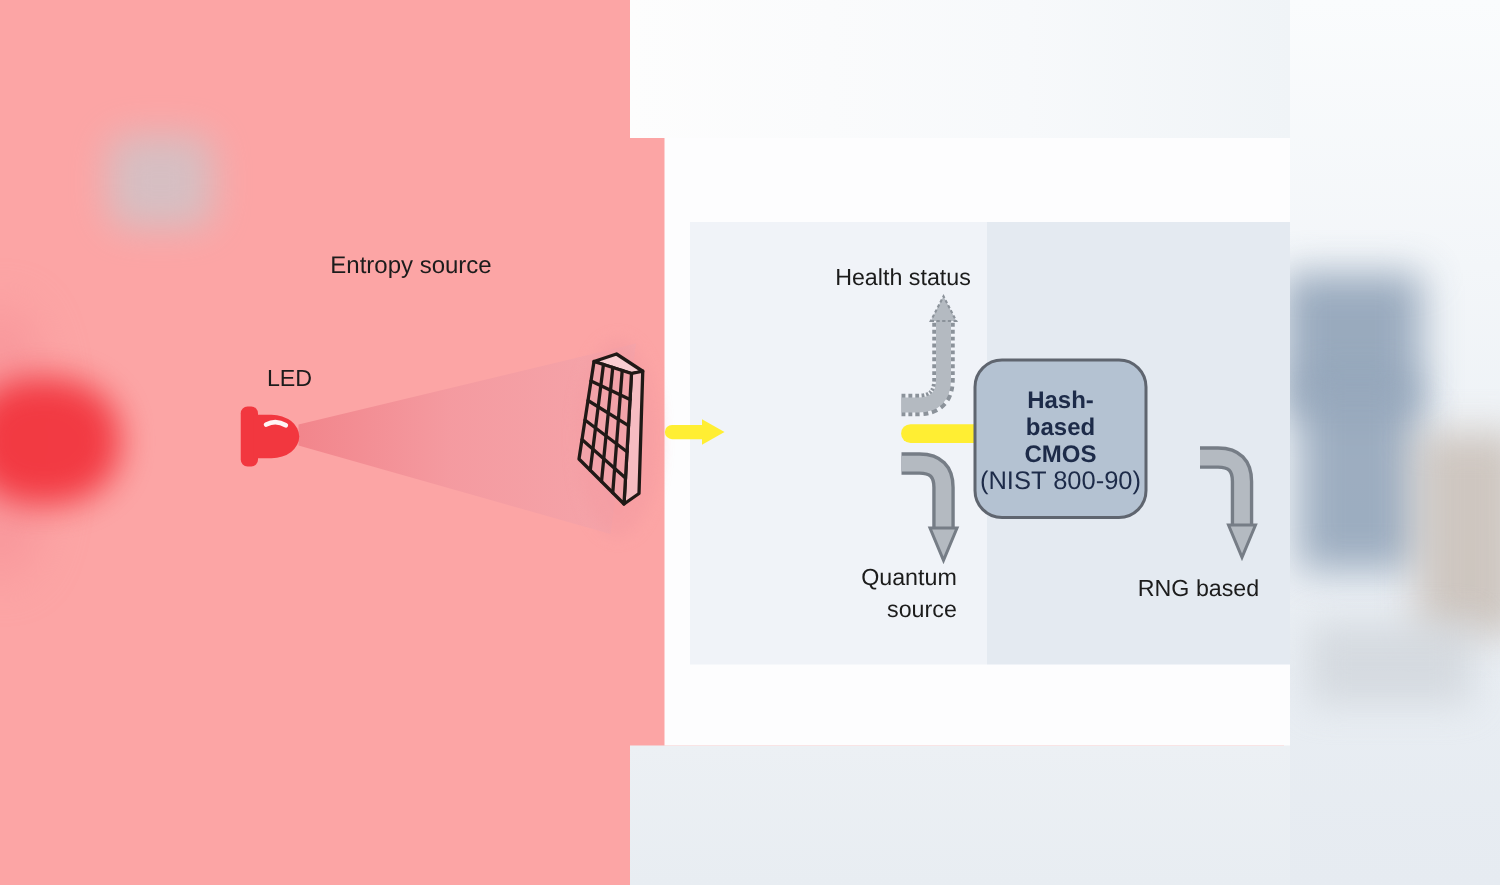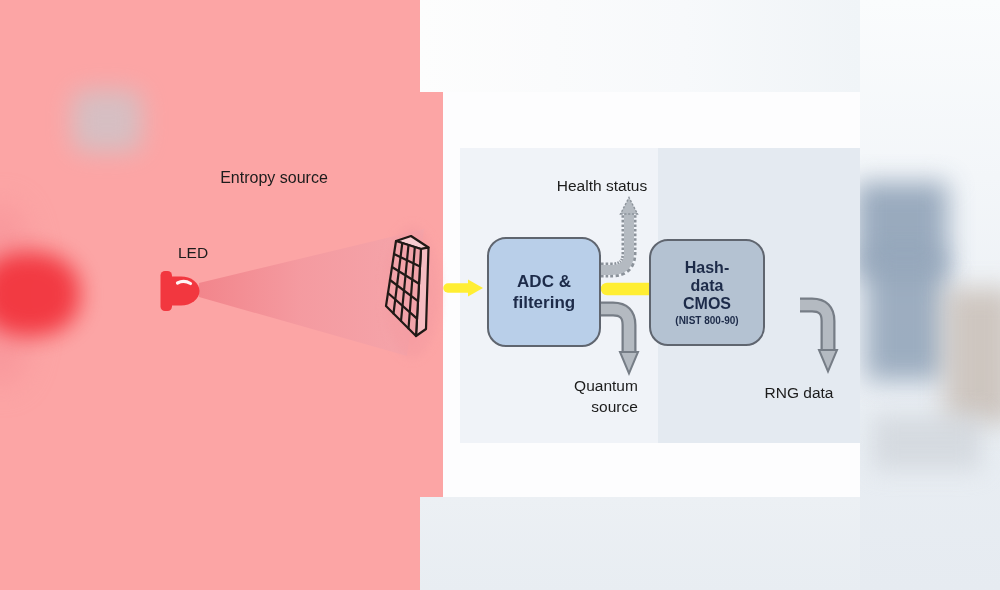--- a/index.html
+++ b/index.html
@@ -67,21 +67,21 @@
   .adc-box{
     left:487px; top:237px; width:110px; height:106px;
     background:var(--c-adc-fill,#b9cfe9); border:2px solid var(--c-adc-border,#5f656f);
     font-size:17px; line-height:21px;
   }
   .drbg-box{
     left:649px; top:239px; width:112px; height:103px;
     background:var(--c-drbg-fill,#b4c2d2); border:2px solid var(--c-drbg-border,#5f656f);
     font-size:16px; line-height:18px;
   }
-  .drbg-note{font-size:10px; line-height:13px; margin-top:1px; font-weight:bold;}
+  .drbg-note{font-size:17px; line-height:13px; margin-top:1px; font-weight:normal;}
 </style>
 </head>
 <body>
 
 <div class="scene">
 
   <div class="abs bg-right"></div>
   <div class="abs bg-top-strip"></div>
   <div class="abs bg-bottom-strip"></div>
   <div class="abs blob blob-gray-topleft"></div>
@@ -161,27 +161,23 @@
   <div class="lbl lbl-led centered">LED</div>
 
 
   <div class="lbl lbl-health centered">Health status</div>
 
   <div class="lbl lbl-quantum centered">
     <span style="display:block">Quantum</span>
     <span style="display:block">source</span>
   </div>
 
-  <div class="lbl lbl-rng centered">RNG data</div>
+  <div class="lbl lbl-rng centered">RNG based</div>
 
-  <div class="box adc-box">
-    <span>ADC &amp;</span>
-    <span>filtering</span>
-  </div>
 
   <div class="box drbg-box">
     <span>Hash-</span>
-    <span>data</span>
+    <span>based</span>
     <span>CMOS</span>
     <span class="drbg-note">(NIST 800-90)</span>
   </div>
 
 </div>
 
 </body></html>

